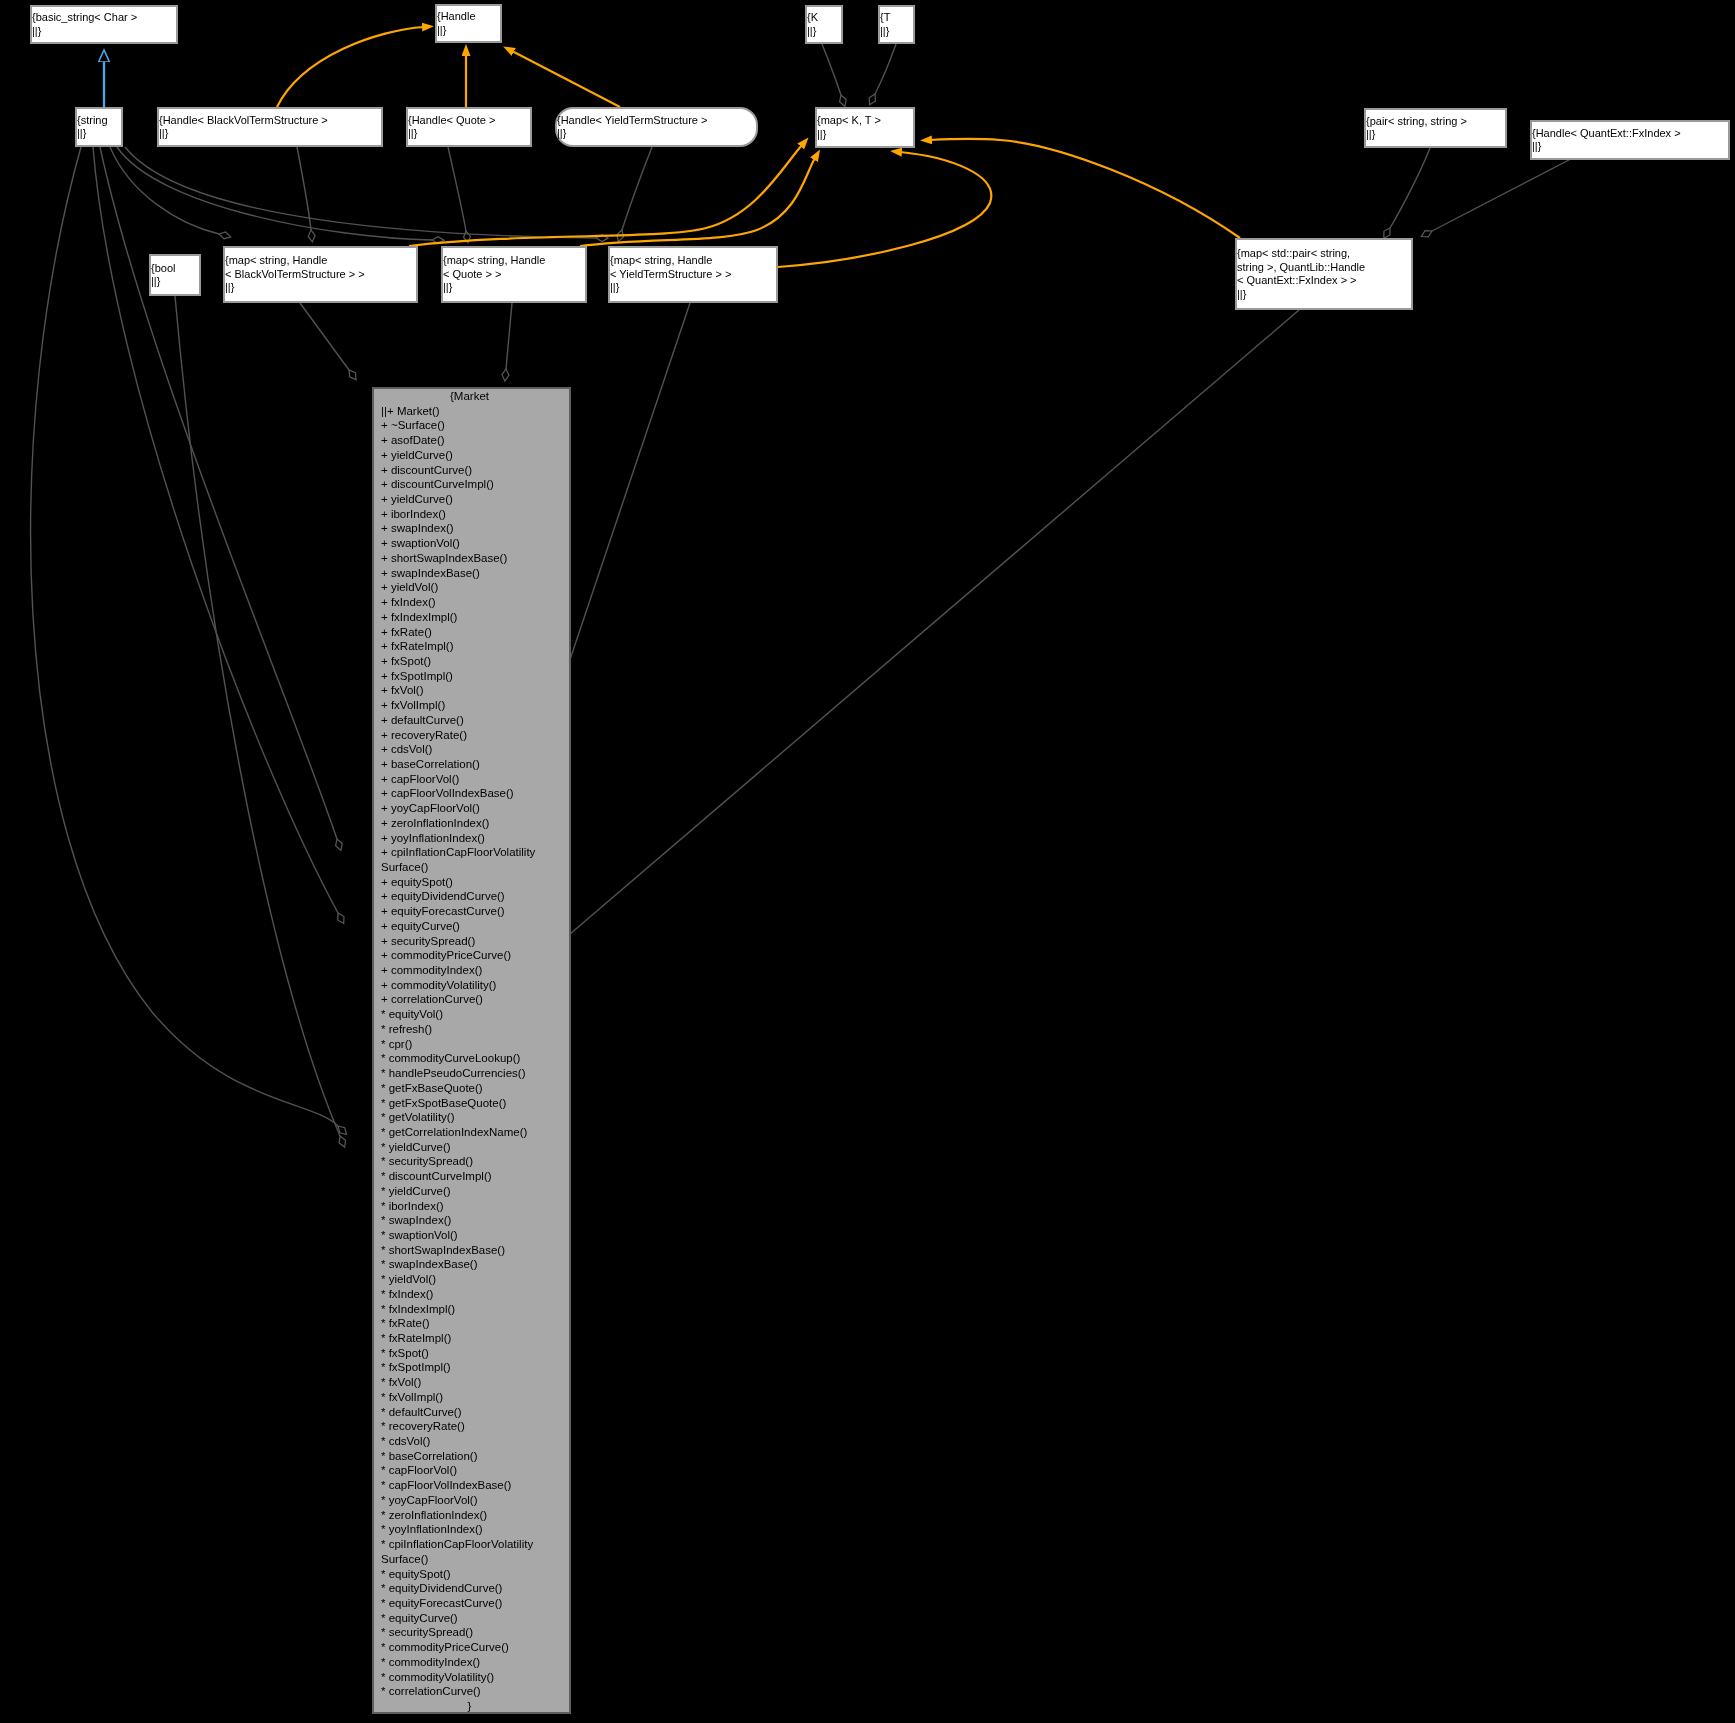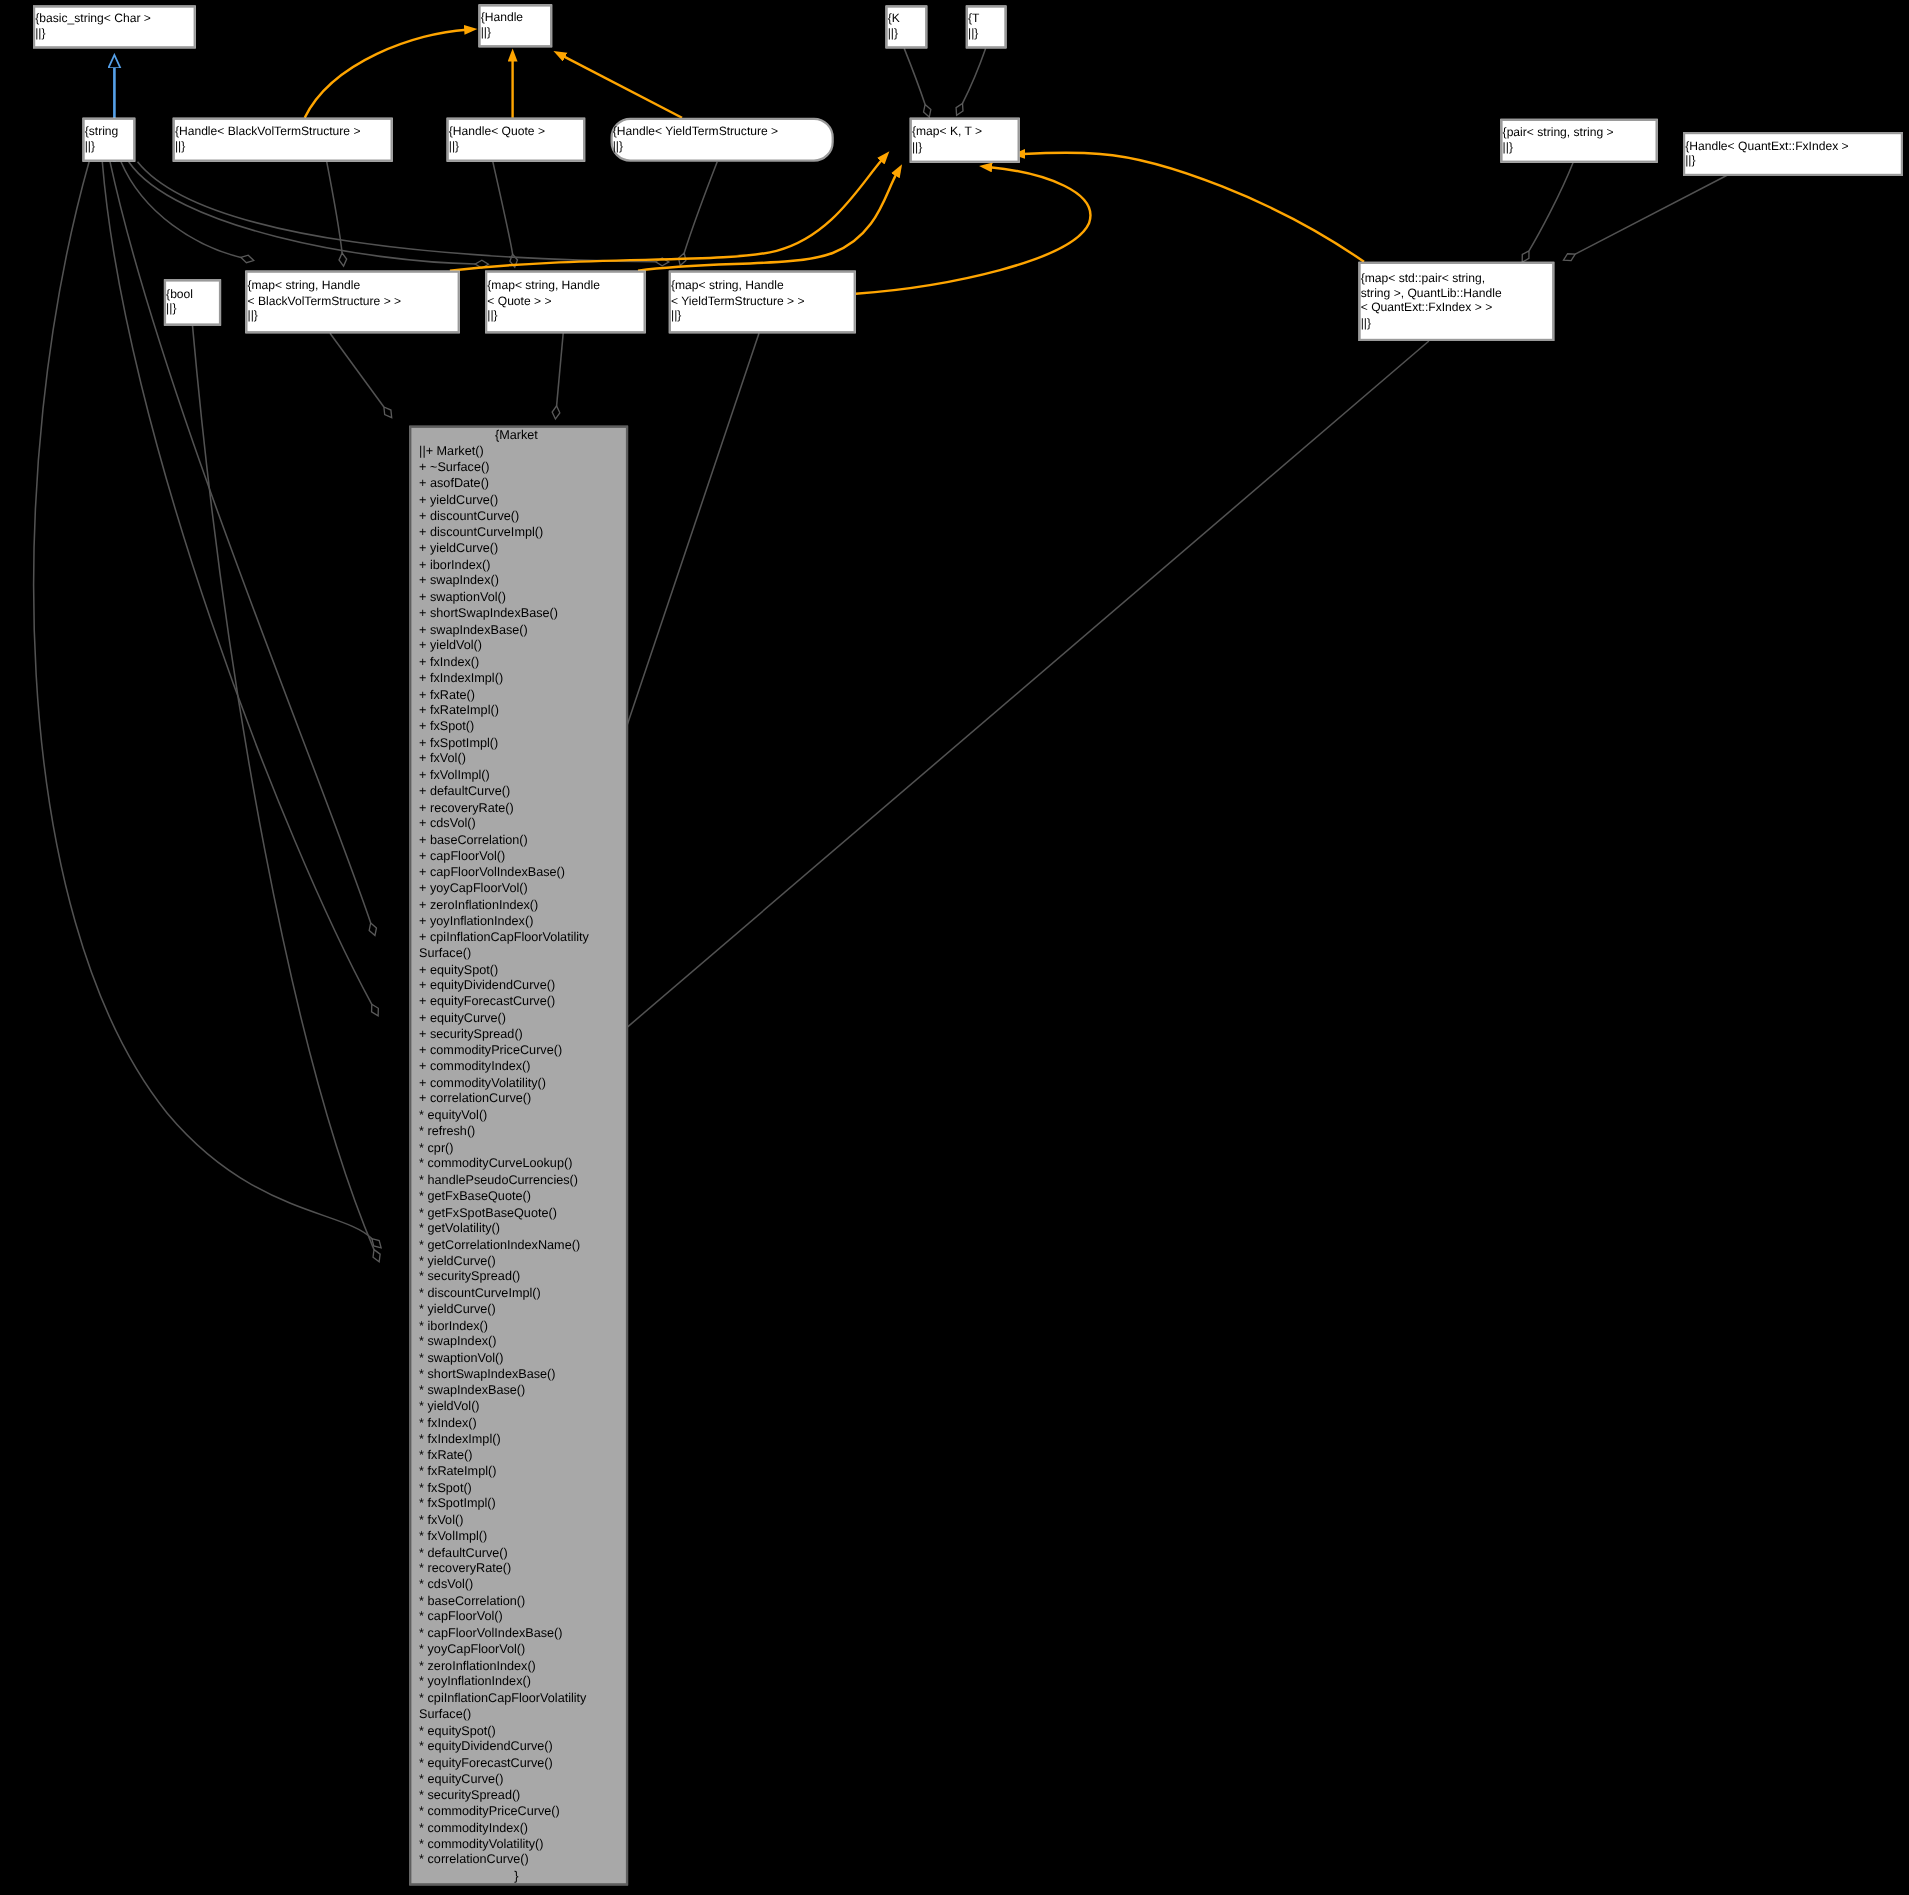--- a/index.html
+++ b/index.html
@@ -76,33 +76,33 @@
         <span class="nline">||}</span>
       </div>
       <div class="node" style="left: 878px; top: 5px; width: 37px; height: 39px;">
         <span class="nline">{T</span>
         <span class="nline">||}</span>
       </div>
       <div class="node" style="left: 75px; top: 107px; width: 48px; height: 40px;">
         <span class="nline">{string</span>
         <span class="nline">||}</span>
       </div>
-      <div class="node" style="left: 157px; top: 107px; width: 200px; height: 40px;">
+      <div class="node" style="left: 157px; top: 107px; width: 226px; height: 40px;">
         <span class="nline">{Handle&lt; BlackVolTermStructure &gt;</span>
         <span class="nline">||}</span>
       </div>
       <div class="node" style="left: 406px; top: 107px; width: 126px; height: 40px;">
         <span class="nline">{Handle&lt; Quote &gt;</span>
         <span class="nline">||}</span>
       </div>
       <div class="node" style="left: 555px; top: 107px; width: 203px; height: 40px; border-radius: 18px;">
         <span class="nline">{Handle&lt; YieldTermStructure &gt;</span>
         <span class="nline">||}</span>
       </div>
-      <div class="node" style="left: 815px; top: 107px; width: 100px; height: 41px; margin-left: 12px;">
+      <div class="node" style="left: 815px; top: 107px; width: 100px; height: 41px;">
         <span class="nline">{map&lt; K, T &gt;</span>
         <span class="nline">||}</span>
       </div>
       <div class="node" style="left: 1364px; top: 108px; width: 143px; height: 40px;">
         <span class="nline">{pair&lt; string, string &gt;</span>
         <span class="nline">||}</span>
       </div>
       <div class="node" style="left: 1530px; top: 108px; width: 200px; height: 40px; margin-top: 12px;">
         <span class="nline">{Handle&lt; QuantExt::FxIndex &gt;</span>
         <span class="nline">||}</span>

